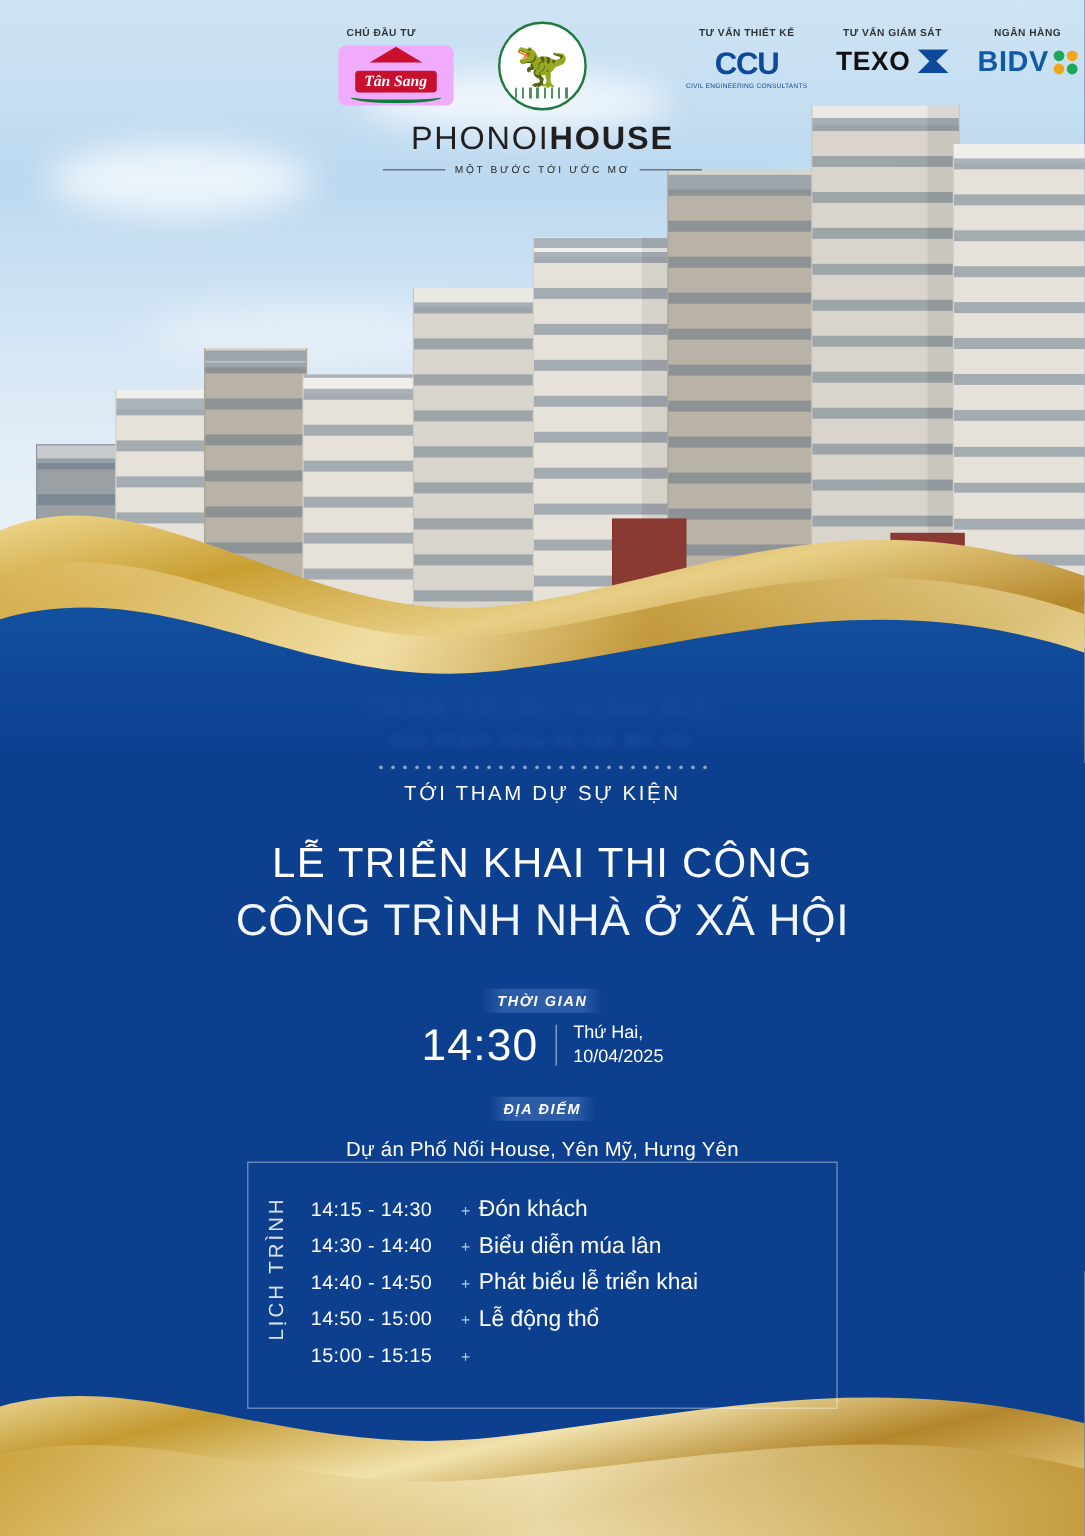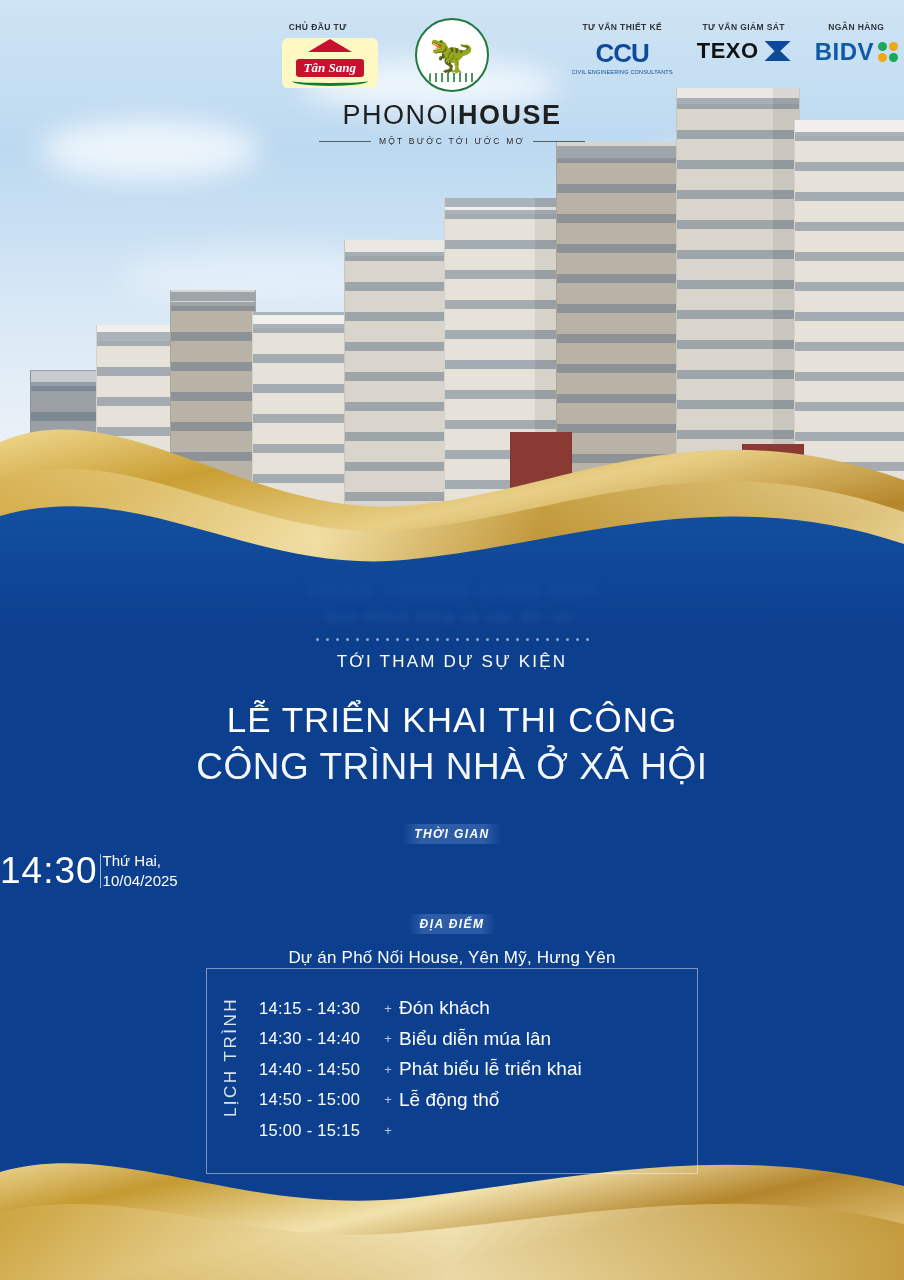--- a/index.html
+++ b/index.html
@@ -64,21 +64,21 @@
     padding-top:22px;
     z-index: 12;
   }
   .logo-slot { text-align:center; padding: 0 12px; }
   .logo-cap {
     font-size: 8.5px; letter-spacing: .4px; color:#30343a; font-weight:700;
     text-transform: uppercase; margin-bottom:6px; white-space:nowrap;
   }
   .tansang {
     width: 96px; height: 50px; border-radius: 6px;
-    background: #fef9c3;
+    background: #f0abfc;
     position: relative;
     display:flex; align-items:center; justify-content:center;margin-left:24px;
   }
   .tansang .roof {
     position:absolute; top:1px; left:26px; width:0; height:0;
     border-left: 22px solid transparent; border-right: 22px solid transparent;
     border-bottom: 13px solid #c8102e;
   }
   .tansang .ribbon {
     margin-top:10px;
@@ -180,21 +180,21 @@
     margin-top:6px; font-size:37px; letter-spacing:.5px; font-weight:400; color:#f3f6fb;
   }
 
   .label-tag {
     display:inline-block; margin-top:36px;
     font-size:12px; font-weight:700; font-style:italic; letter-spacing:1.4px;
     color:#ffffff; padding:3px 12px; border-radius:3px;
     background: linear-gradient(90deg, rgba(255,255,255,0) 0%, rgba(46,94,168,.95) 18%, rgba(46,94,168,.95) 82%, rgba(255,255,255,0) 100%);
   }
   .time-row {
-    margin-top:6px; display:flex; align-items:center; justify-content:flex-start; gap:2px;
+    margin-top:6px; display:flex; align-items:center; justify-content:center; gap:14px;
   }
   .time-big { font-size:37px; font-weight:300; color:#ffffff; letter-spacing:1px; }
   .time-div { width:1px; height:34px; background:rgba(255,255,255,.6); }
   .time-date { text-align:left; font-size:15px; line-height:1.35; color:#ffffff; }
   .place {
     margin-top:14px; font-size:17px; color:#ffffff; letter-spacing:.2px;
   }
 
   
   .sched {

